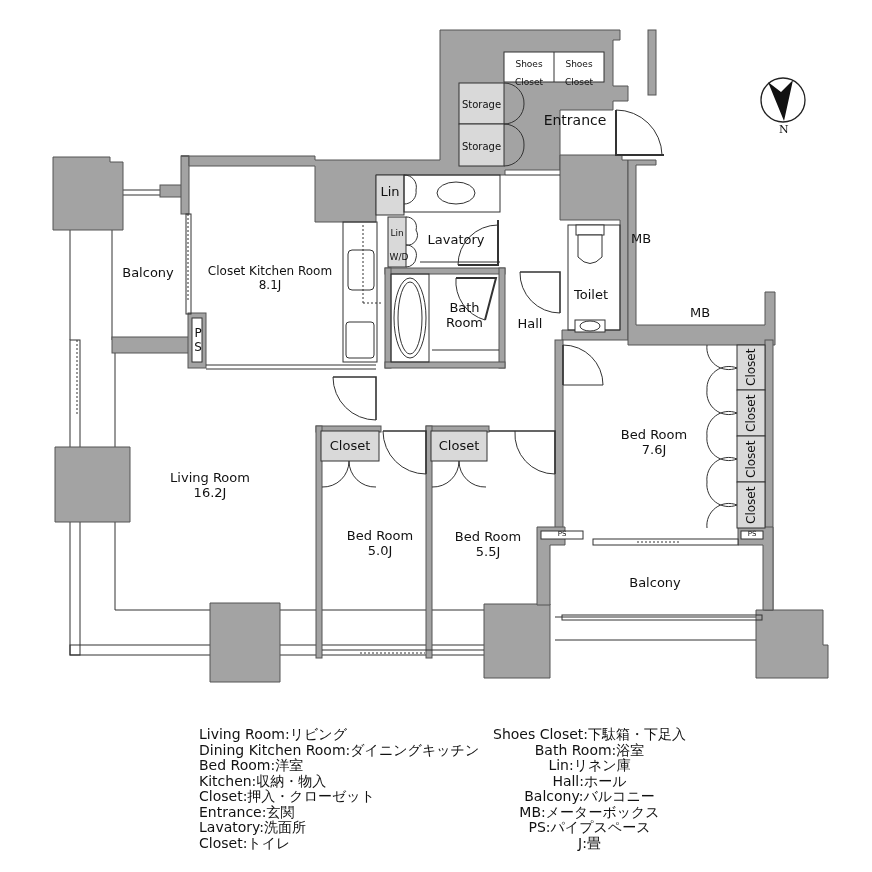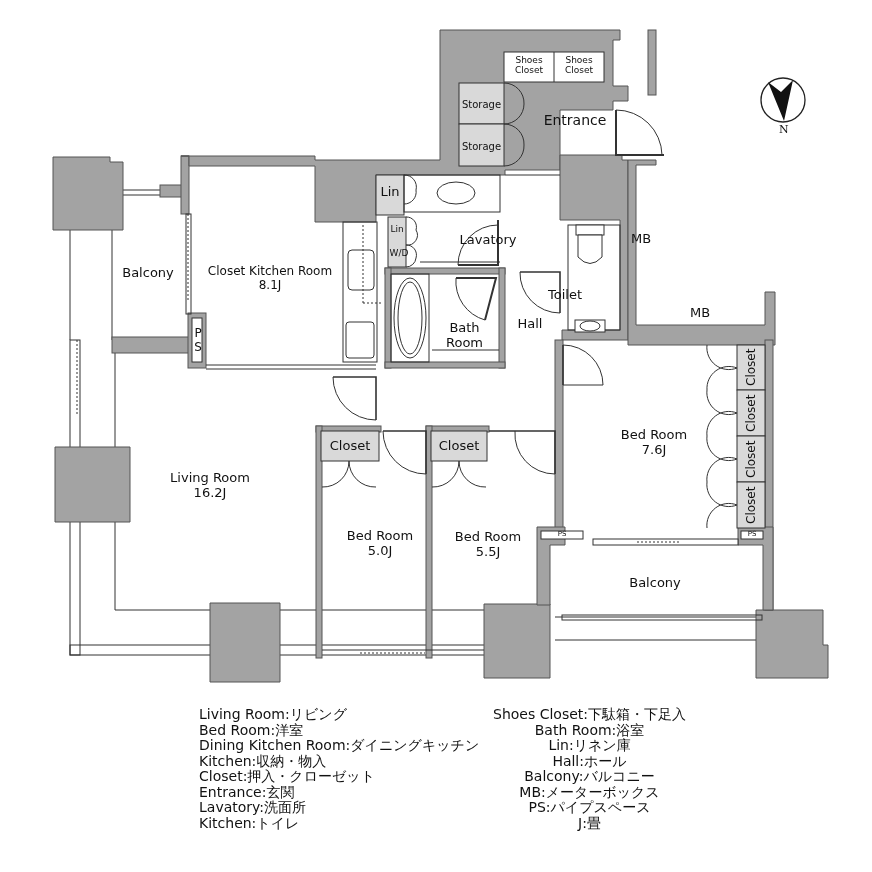--- a/index.html
+++ b/index.html
@@ -1,24 +1,24 @@
 <!DOCTYPE html>
 <html><head>
 <meta charset="utf-8">
 <style>
   html, body { margin: 0; padding: 0; background: #ffffff; }
   body { width: 872px; height: 872px; position: relative; overflow: hidden;
          font-family: "DejaVu Sans", "Liberation Sans", sans-serif; color: #111; }
   #plan { position: absolute; left: 0; top: 0; }
   .lbl { position: absolute; font-size: 13px; text-align: center; line-height: 15px; white-space: nowrap; }
   .lbl.sm { font-size: 10px; line-height: 11px; text-align: center; }
-  .lbl.xs { font-size: 9px; line-height: 10px; }
+  .lbl.xs { font-size: 9px; line-height: 18px; }
   .lbl.md { font-size: 12px; line-height: 14px; }
   .vert { writing-mode: vertical-rl; transform: rotate(180deg); font-size: 12px; }
-  .legend { position: absolute; font-size: 14px; line-height: 15.5px; }
+  .legend { position: absolute; font-size: 14px; line-height: 15.5px; margin-top: 20px; }
   .legend div { white-space: nowrap; }
 </style>
 </head>
 <body>
 
 <svg id="plan" width="872" height="700" viewBox="0 0 872 700" xmlns="http://www.w3.org/2000/svg">
   <g fill="none" stroke="#333" stroke-width="1">
 
     <rect x="70" y="340" width="10" height="315"></rect>
     <rect x="70" y="645" width="415" height="10"></rect>
@@ -181,24 +181,24 @@
 <div class="lbl" style="left:779px; top:122px; font-family:'DejaVu Serif', serif; font-size:11px;">N</div>
 
 <div class="lbl xs" style="left:506px; top:55px; width:46px; white-space:normal;">Shoes Closet</div>
 <div class="lbl xs" style="left:556px; top:55px; width:46px; white-space:normal;">Shoes Closet</div>
 <div class="lbl sm" style="left:459px; top:99px; width:45px;">Storage</div>
 <div class="lbl sm" style="left:459px; top:141px; width:45px;">Storage</div>
 <div class="lbl" style="left:540px; top:113px; width:70px; font-size:14px;">Entrance</div>
 <div class="lbl" style="left:376px; top:184px; width:28px;">Lin</div>
 <div class="lbl xs" style="left:386px; top:224px; width:22px;">Lin</div>
 <div class="lbl xs" style="left:386px; top:248px; width:26px;">W/D</div>
-<div class="lbl" style="left:420px; top:232px; width:72px;margin-left:32px;">Lavatory</div>
-<div class="lbl" style="left:437px; top:300px; width:55px; white-space:normal;margin-top:20px;">Bath Room</div>
+<div class="lbl" style="left:420px; top:232px; width:72px;">Lavatory</div>
+<div class="lbl" style="left:437px; top:300px; width:55px; white-space:normal;">Bath Room</div>
 <div class="lbl" style="left:510px; top:316px; width:40px;">Hall</div>
-<div class="lbl" style="left:540px; top:287px; width:50px;">Toilet</div>
+<div class="lbl" style="left:566px; top:287px; width:50px;">Toilet</div>
 <div class="lbl" style="left:626px; top:231px; width:30px;">MB</div>
 <div class="lbl" style="left:680px; top:305px; width:40px;">MB</div>
 <div class="lbl" style="left:115px; top:265px; width:66px;">Balcony</div>
 
 <div class="lbl md" style="left:195px; top:264px; width:150px;">
   <div>Closet Kitchen Room</div>
   <div>8.1J</div>
 </div>
 <div class="lbl" style="left:191px; top:326px; width:14px; font-size:12px; white-space:normal; word-break:break-all; line-height:14px;">PS</div>
 
@@ -227,27 +227,27 @@
 <div class="lbl vert" style="left:737px; top:390px; width:28px; height:46px; display:flex; align-items:center; justify-content:center;">Closet</div>
 <div class="lbl vert" style="left:737px; top:436px; width:28px; height:46px; display:flex; align-items:center; justify-content:center;">Closet</div>
 <div class="lbl vert" style="left:737px; top:482px; width:28px; height:46px; display:flex; align-items:center; justify-content:center;">Closet</div>
 
 <div class="lbl" style="left:541px; top:530px; width:42px; font-size:7px; line-height:9px;">PS</div>
 <div class="lbl" style="left:741px; top:530px; width:22px; font-size:7px; line-height:9px;">PS</div>
 <div class="lbl" style="left:610px; top:575px; width:90px;">Balcony</div>
 
 <div class="legend" style="left:199px; top:707px;">
   <div>Living Room:リビング</div>
+  <div>Dining Kitchen Room:ダイニングキッチン</div>
   <div>Bed Room:洋室</div>
-  <div>Dining Kitchen Room:ダイニングキッチン</div>
   <div>Kitchen:収納・物入</div>
   <div>Closet:押入・クローゼット</div>
   <div>Entrance:玄関</div>
   <div>Lavatory:洗面所</div>
-  <div>Kitchen:トイレ</div>
+  <div>Closet:トイレ</div>
 </div>
 <div class="legend" style="left:493px; top:707px;text-align:center;">
   <div>Shoes Closet:下駄箱・下足入</div>
   <div>Bath Room:浴室</div>
   <div>Lin:リネン庫</div>
   <div>Hall:ホール</div>
   <div>Balcony:バルコニー</div>
   <div>MB:メーターボックス</div>
   <div>PS:パイプスペース</div>
   <div>J:畳</div>

